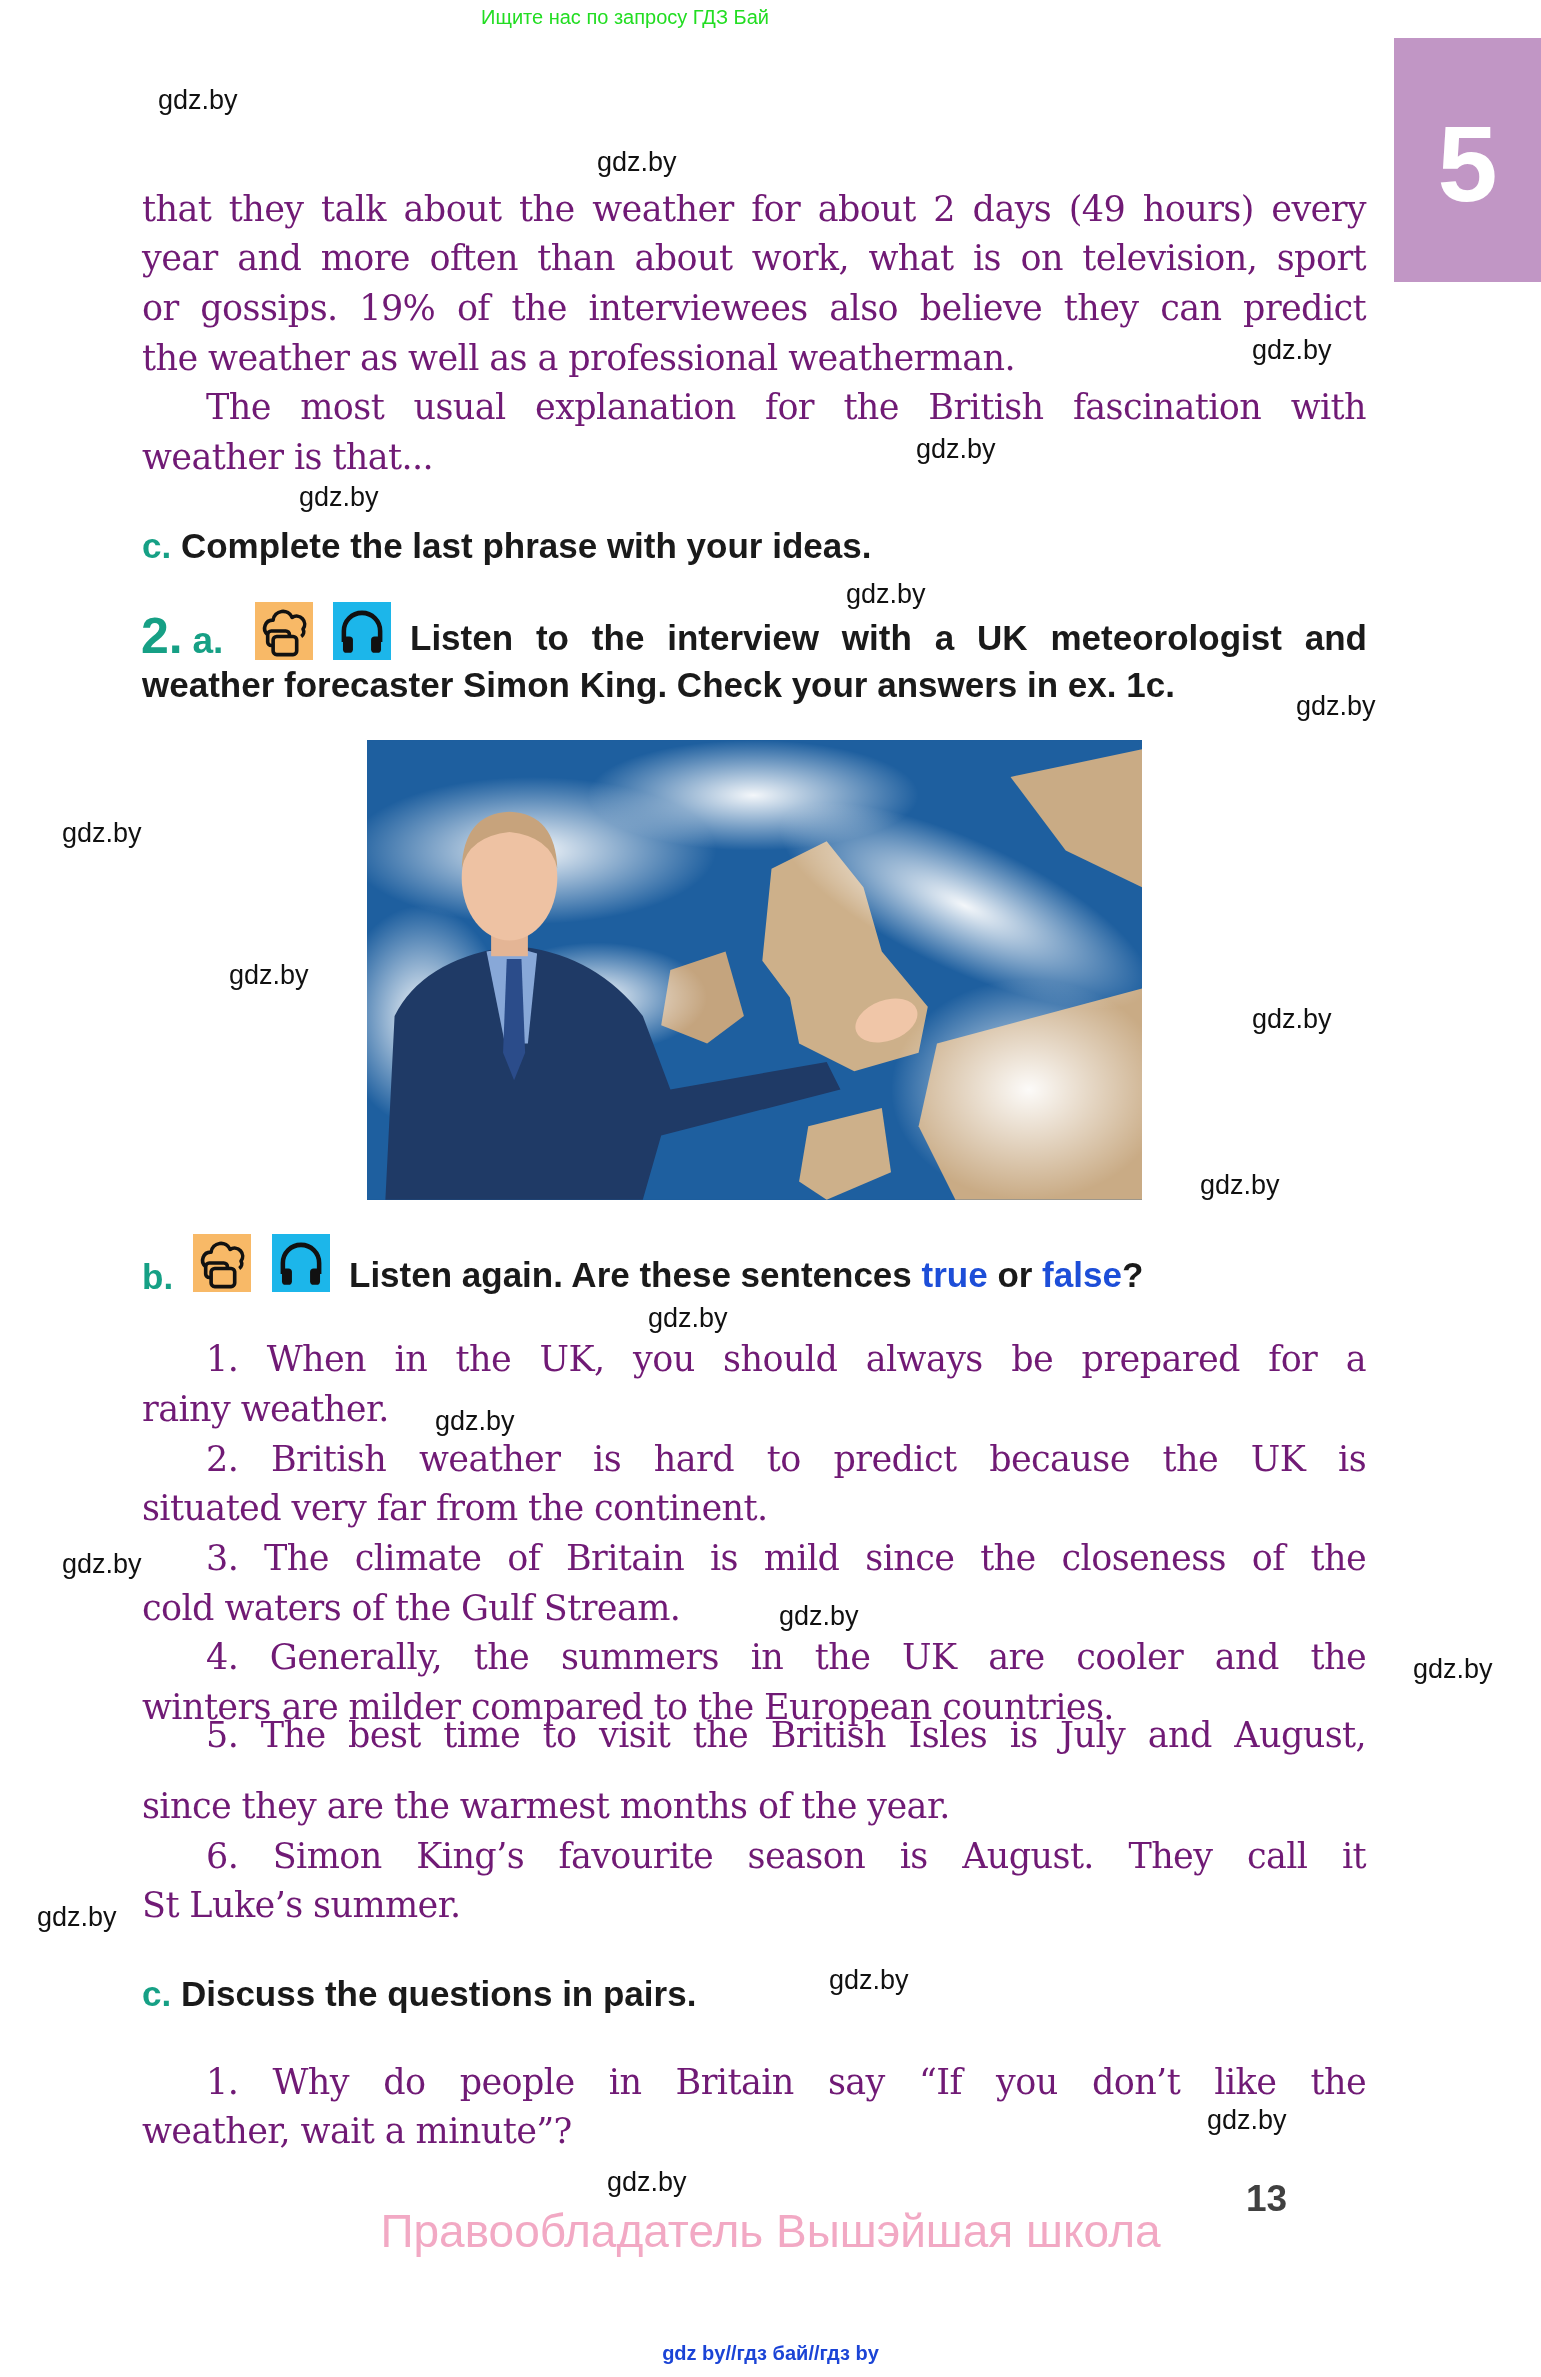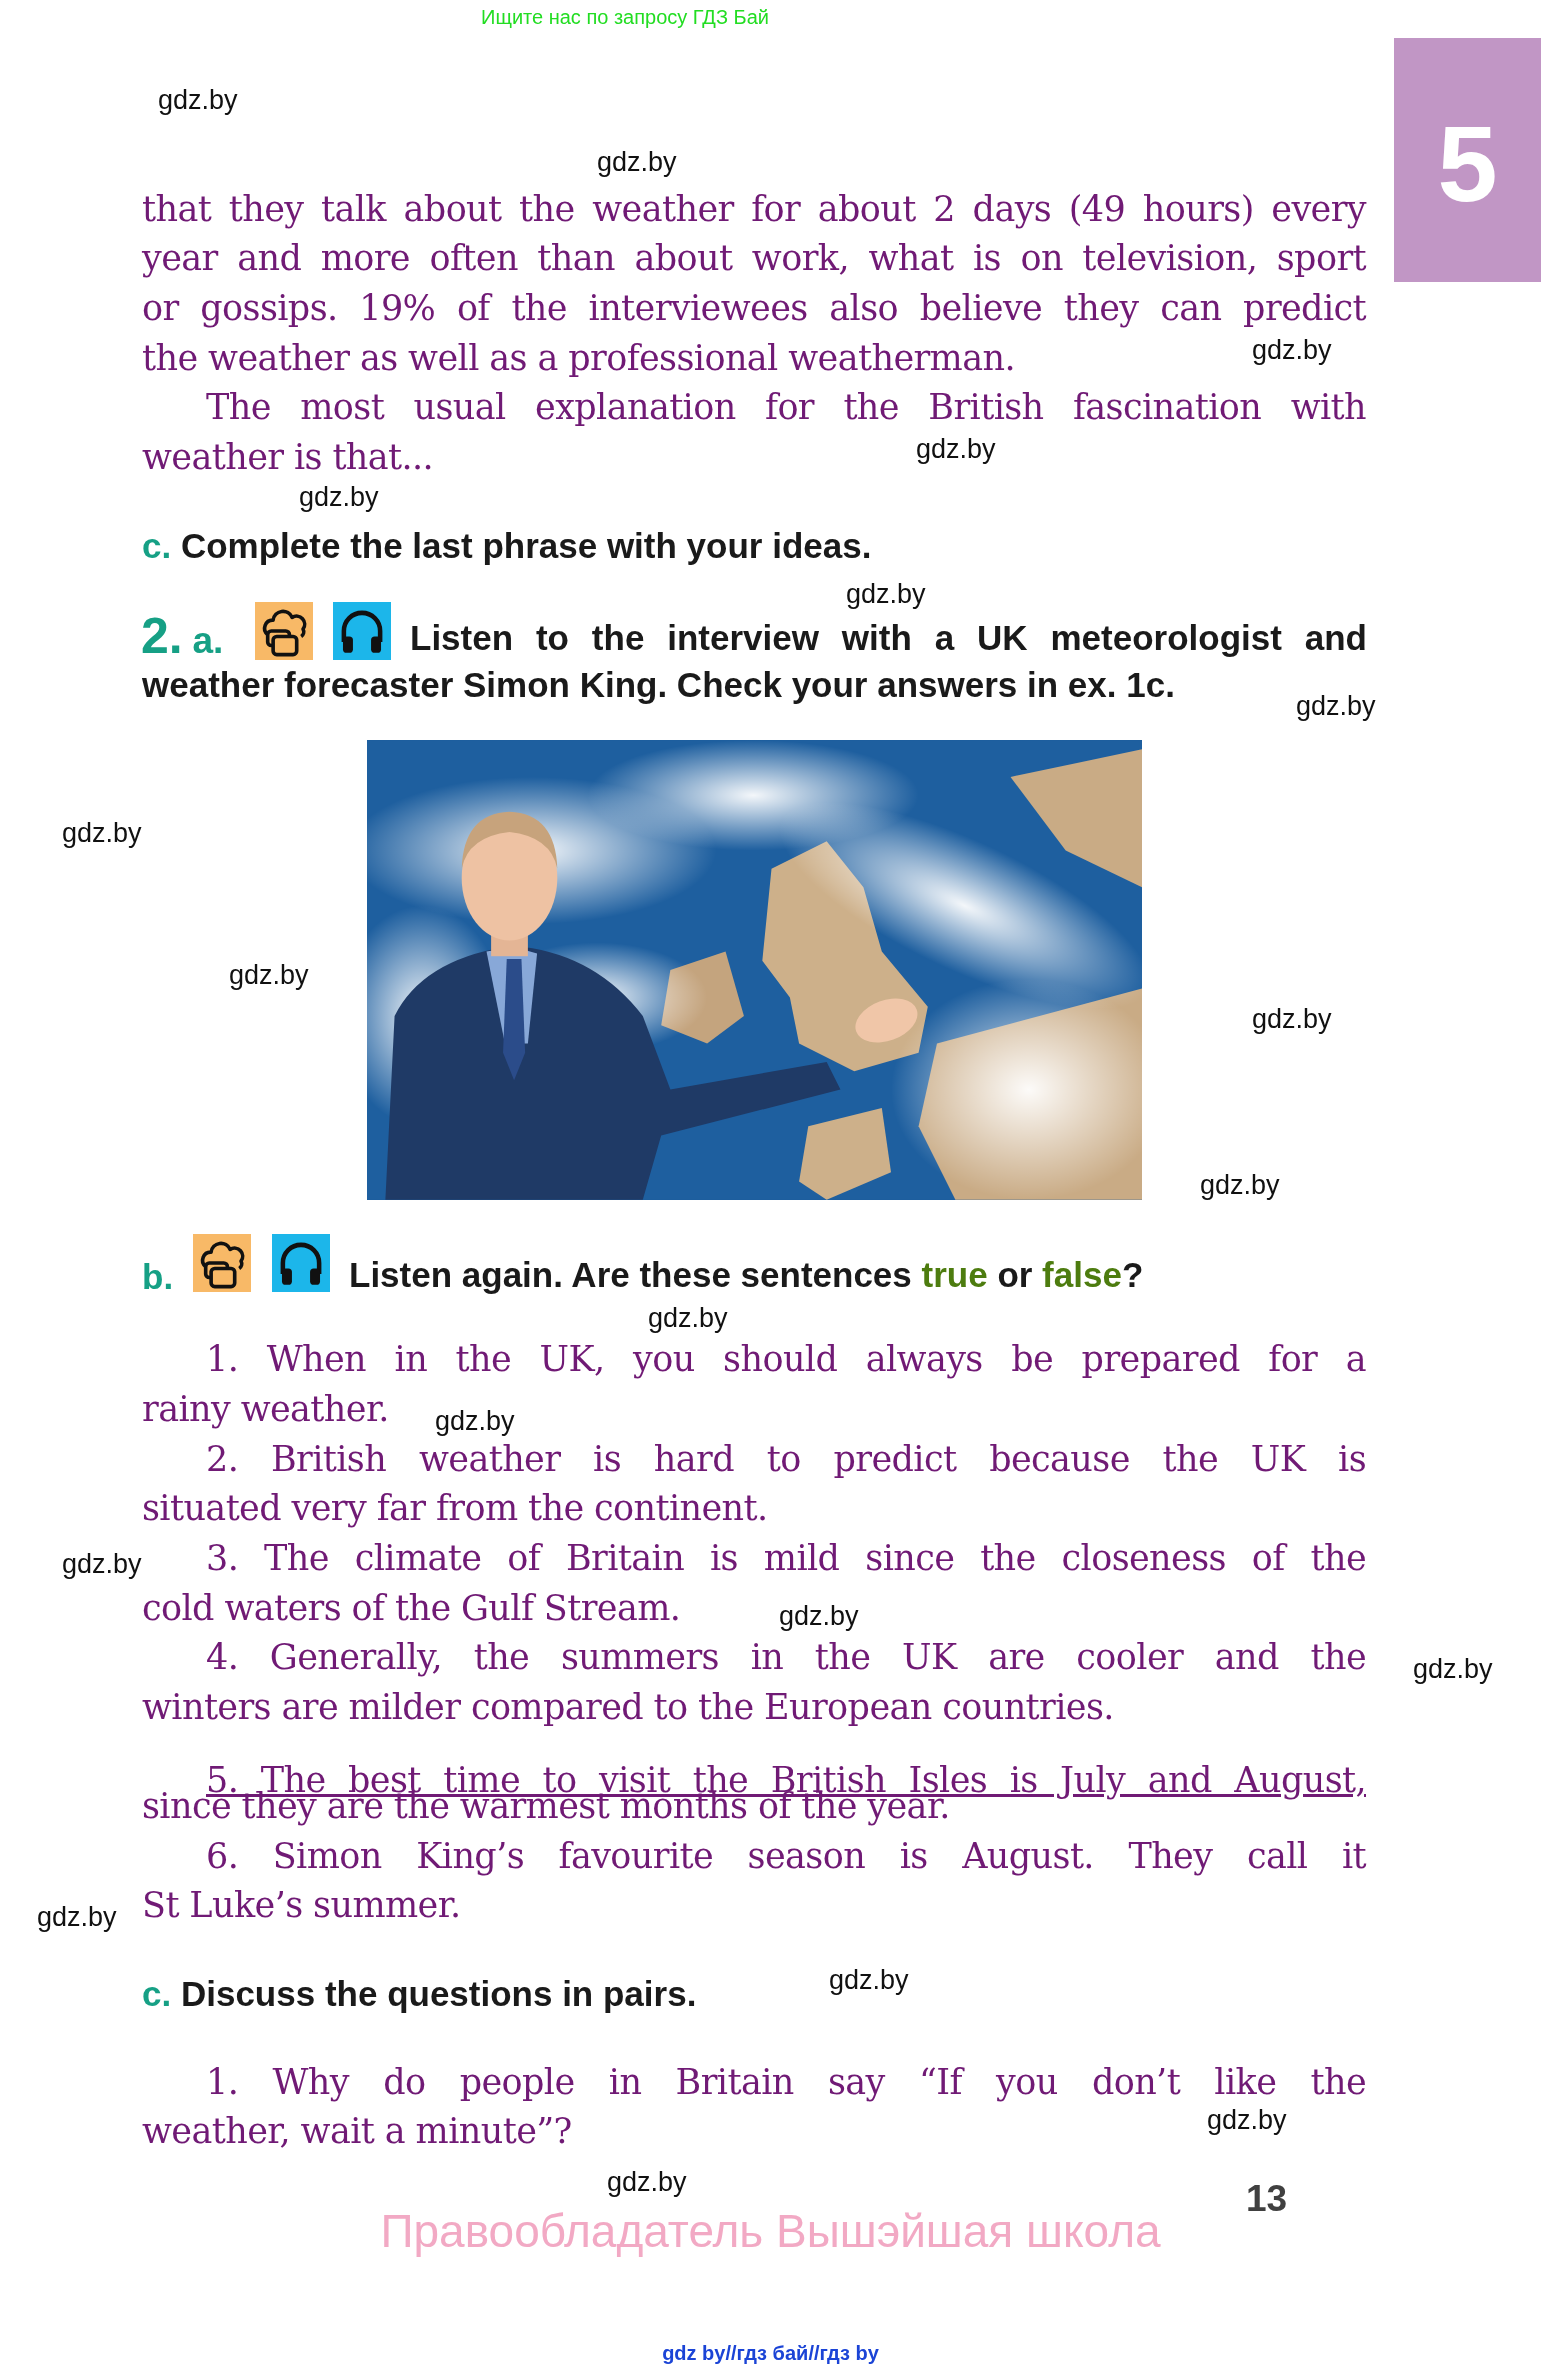--- a/index.html
+++ b/index.html
@@ -8,21 +8,21 @@
     .top-banner { left: 0; width: 1250px; top: 5.5px; text-align: center; color: #22dd22; font-family: "Liberation Sans", sans-serif; font-size: 20px; }
     .wm { font-family: "Liberation Sans", sans-serif; font-size: 27px; color: #111; white-space: nowrap; }
     .tab { left: 1394px; top: 38px; width: 147px; height: 244px; background: #c196c5; }
     .tab-num { position: absolute; left: 0; width: 100%; top: 72px; text-align: center; font-family: "Liberation Sans", sans-serif; font-weight: bold; font-size: 108px; line-height: 1; color: #ffffff; }
     .serif { font-family: "DejaVu Serif", serif; font-size: 35px; color: #701a75; white-space: nowrap; letter-spacing: -0.6px; }
     .line { position: absolute; left: 142px; width: 1224px; height: 50px; line-height: 50px; }
     .justify { text-align: justify; text-align-last: justify; }
     .indent { padding-left: 64px; box-sizing: border-box; }
     .sans-b { font-family: "Liberation Sans", sans-serif; font-weight: bold; font-size: 35px; color: #1a1a1a; white-space: nowrap; }
     .green { color: #16a085; }
-    .purple { color: #4d7c0f; }
+    .purple { color: #1d4ed8; }
     .ex-num { font-size: 50px; }
     .icon-box { position: absolute; width: 58px; height: 58px; }
     .icon-orange { background: #f8b967; }
     .icon-blue { background: #1cb6ea; }
     .icon-box svg { width: 100%; height: 100%; display: block; }
     .photo { left: 367px; top: 740px; width: 775px; height: 460px; overflow: hidden; background: #1d5d9c; }
     .page-num { left: 1246px; top: 2178px; font-family: Liberation Sans, sans-serif; font-weight: bold; font-size: 37px; color: #404040; }
     .copyright { left: 0; width: 1541px; top: 2204px; text-align: center; font-family: "Liberation Sans", sans-serif; font-size: 46px; color: #f2a9c4; }
     .footer { left: 0; width: 1541px; top: 2342px; text-align: center; font-family: "Liberation Sans", sans-serif; font-size: 20px; color: #1b44d6; }
     .footer span { margin: 0 0; font-weight: bold; }
@@ -143,21 +143,21 @@
 </div>
 
 <div class="serif line justify indent" style="top:1334px;">1. When in the UK, you should always be prepared for a</div>
 <div class="serif line" style="top:1384px;">rainy weather.</div>
 <div class="serif line justify indent" style="top:1434px;">2. British weather is hard to predict because the UK is</div>
 <div class="serif line" style="top:1483px;">situated very far from the continent.</div>
 <div class="serif line justify indent" style="top:1533px;">3. The climate of Britain is mild since the closeness of the</div>
 <div class="serif line" style="top:1583px;">cold waters of the Gulf Stream.</div>
 <div class="serif line justify indent" style="top:1632px;">4. Generally, the summers in the UK are cooler and the</div>
 <div class="serif line" style="top:1682px;">winters are milder compared to the European countries.</div>
-<div class="serif line justify indent" style="top:1755px;text-decoration:underline;">5. The best time to visit the British Isles is July and August,</div>
+<div class="serif line justify indent" style="top:1710px;">5. The best time to visit the British Isles is July and August,</div>
 <div class="serif line" style="top:1781px;">since they are the warmest months of the year.</div>
 <div class="serif line justify indent" style="top:1831px;">6. Simon King’s favourite season is August. They call it</div>
 <div class="serif line" style="top:1880px;">St Luke’s summer.</div>
 
 <div class="abs sans-b" style="left:142px;top:1974px;">
   <span class="green">c.</span>
   <span>Discuss the questions in pairs.</span>
 </div>
 <div class="serif line justify indent" style="top:2057px;">1. Why do people in Britain say “If you don’t like the</div>
 <div class="serif line" style="top:2106px;">weather, wait a minute”?</div>

